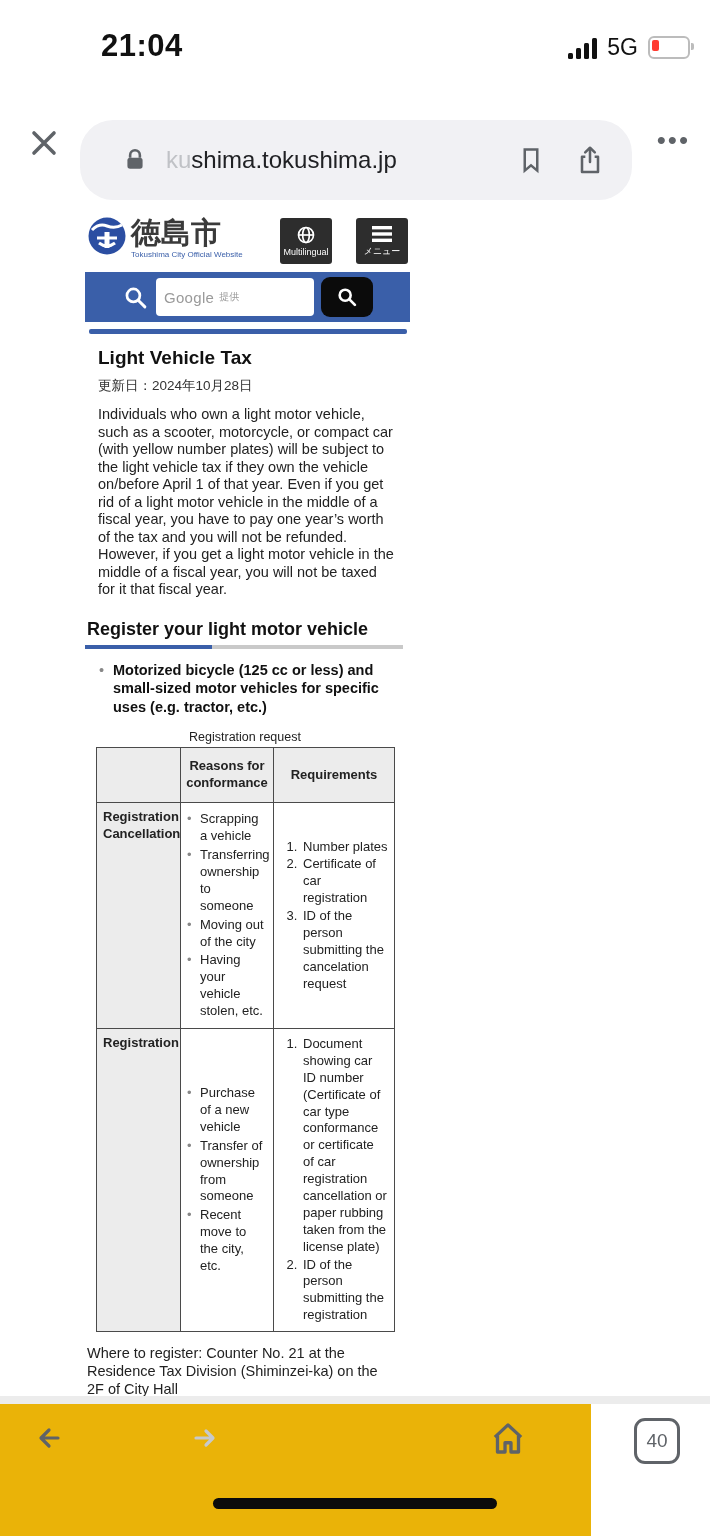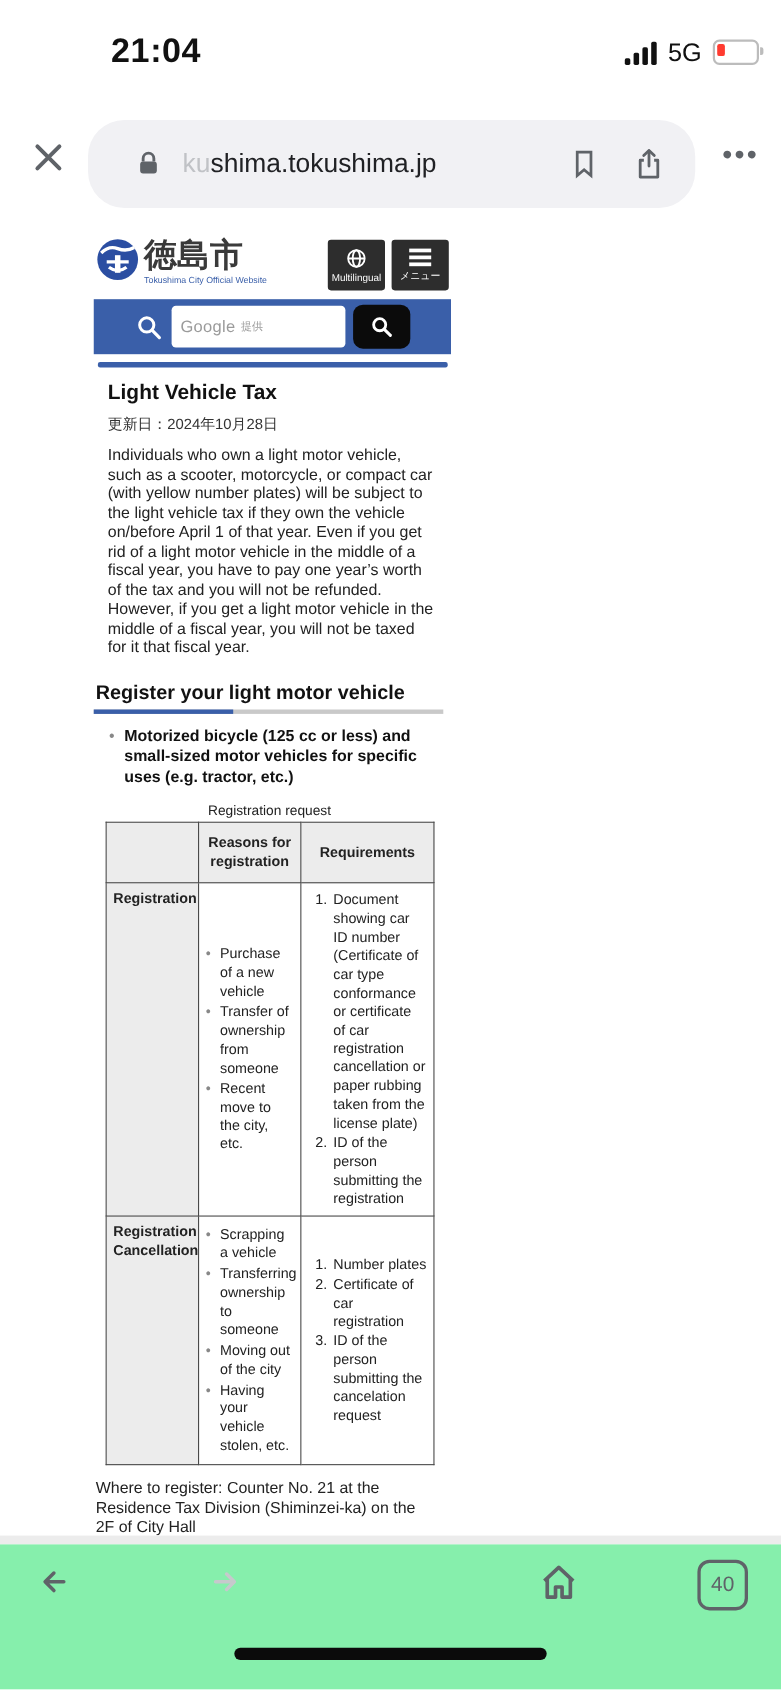--- a/index.html
+++ b/index.html
@@ -13,36 +13,36 @@
   .status-right{position:absolute;right:48px;top:34px;display:flex;align-items:center;gap:10px;}
   .sig{display:flex;align-items:flex-end;gap:3px;height:22px;}
   .sig i{display:block;width:5px;background:#111;border-radius:1.5px;}
   .net{font-size:23px;color:#111;font-weight:500;}
   .battery{position:relative;width:38px;height:19px;border:2px solid #bcbcbc;border-radius:6px;}
   .battery .fill{position:absolute;left:2px;top:2px;width:7px;height:11px;background:#ff3b30;border-radius:2px;}
   .battery .cap{position:absolute;right:-6px;top:5px;width:3px;height:7px;background:#bcbcbc;border-radius:0 2px 2px 0;}
   
   .toolbar{position:absolute;top:95px;left:0;width:710px;height:100px;background:#fff;}
   .close-btn{position:absolute;left:26px;top:30px;width:36px;height:36px;}
-  .url-pill{position:absolute;left:80px;top:14px;width:552px;height:80px;background:#f1f1f4;border-radius:33px;display:flex;align-items:center;justify-content:flex-end;}
+  .url-pill{position:absolute;left:80px;top:25px;width:552px;height:80px;background:#f1f1f4;border-radius:33px;display:flex;align-items:center;justify-content:flex-end;}
   .url-text{font-size:24px;color:#202124;margin-left:18px;white-space:nowrap;}
   .url-faded{color:#c0c2c6;}
   .pill-ic{flex:0 0 auto;}
   .lock-ic{margin-left:42px;}
   .bm-ic{margin-left:auto;}
   .share-ic{margin-left:28px;margin-right:26px;}
   .more-btn{position:absolute;right:20px;top:30px;font-size:26px;color:#5f6368;letter-spacing:2px;}
   
   .content{position:absolute;left:85px;top:208px;width:325px;height:1188px;overflow:hidden;background:#fff;}
   .site-header{display:flex;align-items:flex-start;justify-content:space-between;padding:8px 2px 4px 2px;}
   .brand{display:flex;align-items:flex-start;gap:4px;}
   .brand-txt{display:flex;flex-direction:column;}
   .site-name{font-size:30px;font-weight:bold;color:#3a3a3a;line-height:1.1;}
   .site-sub{font-size:8px;color:#3a5fa9;margin-top:1px;}
-  .hdr-btns{display:flex;gap:6px;margin-top:2px;}
+  .hdr-btns{display:flex;gap:24px;margin-top:2px;}
   .hdr-btn{width:52px;height:46px;background:#2d2d2d;border-radius:3px;display:flex;flex-direction:column;align-items:center;justify-content:center;gap:2px;}
   .hdr-btn span{font-size:9px;color:#fff;}
   .search-bar{margin-top:4px;width:345px;height:50px;background:#3a5fa9;display:flex;align-items:center;box-sizing:border-box;padding-left:38px;}
   .search-input{width:158px;height:38px;background:#fff;border-radius:4px;margin-left:8px;display:flex;align-items:center;padding-left:8px;box-sizing:border-box;}
   .g-label{font-size:15px;color:#9a9a9a;letter-spacing:.3px;}
   .g-sub{font-size:10px;color:#9a9a9a;margin-left:5px;}
   .search-btn{width:52px;height:40px;background:#0b0b0b;border-radius:9px;margin-left:7px;display:flex;align-items:center;justify-content:center;}
   .blue-rule{margin:7px auto 0 auto;width:318px;height:5px;background:#3a5fa9;border-radius:2px;}
   .page-title{margin:13px 0 0 13px;font-size:19px;font-weight:bold;color:#111;}
   .updated{margin:8px 0 0 13px;font-size:13.5px;color:#333;}
@@ -61,21 +61,21 @@
   td.rowlabel{background:#ececec;font-weight:bold;vertical-align:top;font-size:13px;}
   td.v-top{vertical-align:top;} td.v-mid{vertical-align:middle;}
   ul.cell-ul{list-style:none;margin:0;padding:0;}
   ul.cell-ul li{position:relative;padding-left:13px;margin:2px 0;}
   ul.cell-ul li::before{content:"•";position:absolute;left:0;top:0;color:#888;}
   ol.cell-ol{margin:0;padding-left:21px;}
   ol.cell-ol li{margin:1px 0;padding-left:2px;}
   .para{margin:12px 0 0 2px;width:305px;font-size:14.5px;line-height:1.25;color:#222;}
   
   .bottom-strip{position:absolute;left:0;top:1396px;width:710px;height:8px;background:#ececec;}
-  .bottom-nav{position:absolute;left:0;top:1404px;width:710px;height:132px;background:#86efac;}
+  .bottom-nav{position:absolute;left:0;top:1404px;width:591px;height:132px;background:#eab308;}
   .nav-ic{position:absolute;top:12px;width:44px;height:44px;display:flex;align-items:center;justify-content:center;}
   .back-btn{left:30px;} .fwd-btn{left:182px;} .home-btn{left:486px;}
   .tabs-btn{left:634px;top:14px;position:absolute;width:40px;height:40px;border:3px solid #5f6368;border-radius:11px;display:flex;align-items:center;justify-content:center;}
   .tabs-count{font-size:19px;color:#5f6368;font-weight:500;}
   .home-indicator{position:absolute;left:213px;top:1498px;width:284px;height:11px;border-radius:6px;background:#0b0b0b;}
 </style>
 </head>
 <body>
 
 <div class="status-bar">
@@ -188,59 +188,59 @@
   <div class="tbl-caption">Registration request</div>
   <table class="reg">
     <colgroup>
         <col class="c1">
         <col class="c2">
         <col class="c3">
       </colgroup>
     <thead>
       <tr>
         <th></th>
-        <th>Reasons for registration</th>
+        <th>Reasons for conformance</th>
         <th>Requirements</th>
       </tr>
     </thead>
     <tbody>
-      <tr>
-        <td class="rowlabel">Registration</td>
-        <td class="v-mid">
-          <ul class="cell-ul">
-              <li>Purchase of a new vehicle</li>
-              <li>Transfer of ownership from someone</li>
-              <li>Recent move to the city, etc.</li>
-            </ul>
-        </td>
-        <td class="v-top">
-          <ol class="cell-ol">
-              <li>Document showing car ID number (Certificate of car type conformance or certificate of car registration cancellation or paper rubbing taken from the license plate)</li>
-              <li>ID of the person submitting the registration</li>
-            </ol>
-        </td>
-      </tr>
       <tr>
         <td class="rowlabel">Registration Cancellation</td>
         <td class="v-top">
           <ul class="cell-ul">
               <li>Scrapping a vehicle</li>
               <li>Transferring ownership to someone</li>
               <li>Moving out of the city</li>
               <li>Having your vehicle stolen, etc.</li>
             </ul>
         </td>
         <td class="v-mid">
           <ol class="cell-ol">
               <li>Number plates</li>
               <li>Certificate of car registration</li>
               <li>ID of the person submitting the cancelation request</li>
             </ol>
         </td>
       </tr>
+      <tr>
+        <td class="rowlabel">Registration</td>
+        <td class="v-mid">
+          <ul class="cell-ul">
+              <li>Purchase of a new vehicle</li>
+              <li>Transfer of ownership from someone</li>
+              <li>Recent move to the city, etc.</li>
+            </ul>
+        </td>
+        <td class="v-top">
+          <ol class="cell-ol">
+              <li>Document showing car ID number (Certificate of car type conformance or certificate of car registration cancellation or paper rubbing taken from the license plate)</li>
+              <li>ID of the person submitting the registration</li>
+            </ol>
+        </td>
+      </tr>
     </tbody>
   </table>
 
   <p class="para">Where to register: Counter No. 21 at the Residence Tax Division (Shiminzei-ka) on the 2F of City Hall</p>
 
 </div>
 
 <div class="bottom-strip"></div>
 <div class="bottom-nav">
   <div class="nav-ic back-btn">

